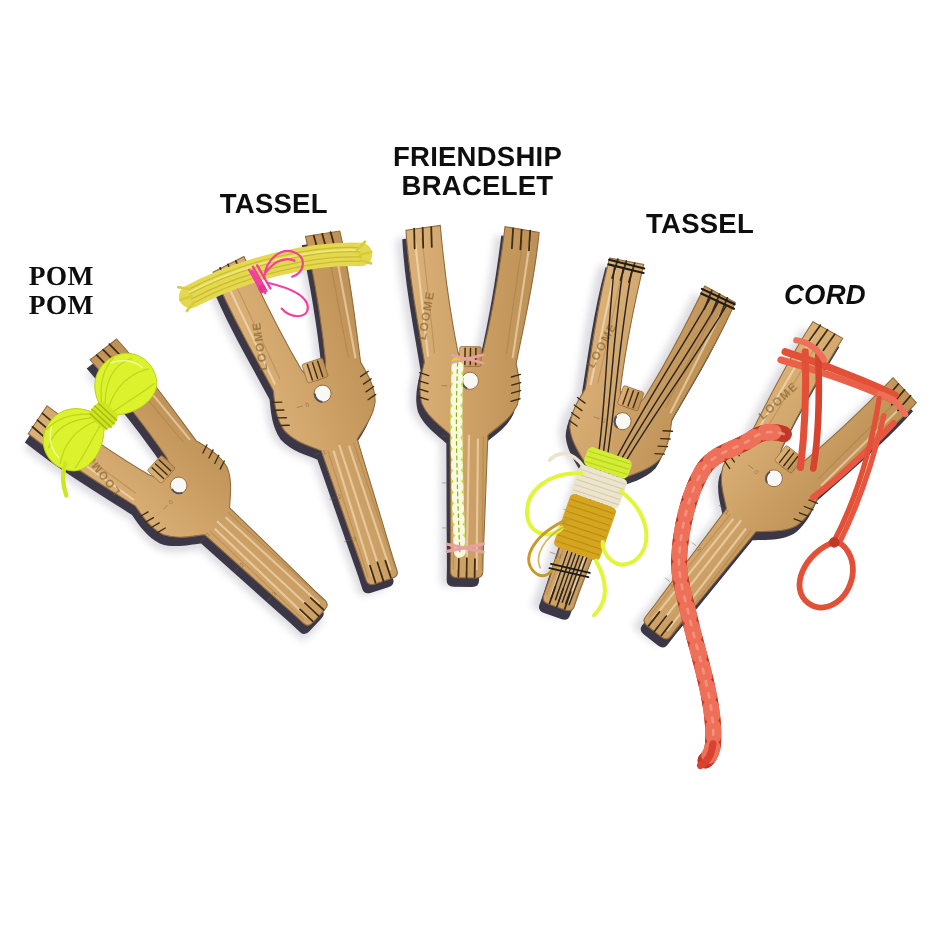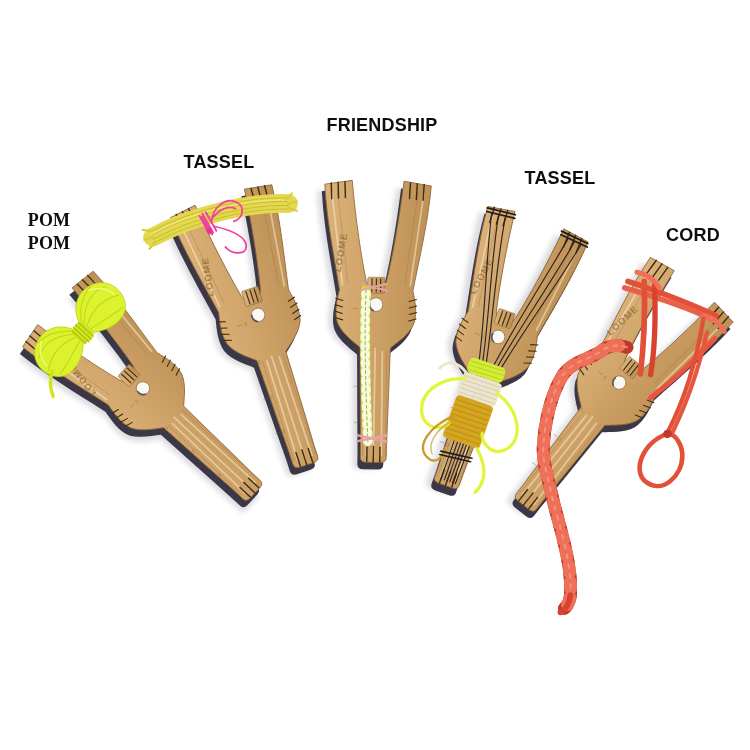--- a/index.html
+++ b/index.html
@@ -1,20 +1,20 @@
 <!DOCTYPE html>
 <html><head>
 <meta charset="utf-8">
 <style>
   html,body{margin:0;padding:0;background:#fff;}
   .stage{position:relative;width:750px;height:750px;background:#ffffff;overflow:hidden;
          font-family:"Liberation Sans",sans-serif;}
   .stage svg{position:absolute;left:0;top:0;}
   .label{position:absolute;transform:translateX(-50%);text-align:center;
-         font-weight:700;font-size:18px;line-height:23px;letter-spacing:.2px;
+         font-weight:700;font-size:22px;line-height:23px;letter-spacing:.2px;
          color:#0e0e0e;white-space:nowrap;}
   .lline{display:block;}
   svg text{font-family:"Liberation Sans",sans-serif;}
 </style>
 </head>
 <body>
 
 <div class="stage">
 
 <svg width="750" height="750" viewBox="0 0 750 750">
@@ -188,21 +188,22 @@
 
 <div class="label" style="left:49px;top:209px;font-family:Liberation Serif, serif;">
   <span class="lline">POM</span>
   <span class="lline">POM</span>
 </div>
 <div class="label" style="left:219px;top:151px;">
   <span class="lline">TASSEL</span>
 </div>
 <div class="label" style="left:382px;top:114px;">
   <span class="lline">FRIENDSHIP</span>
+  <span class="lline">BRACELET</span>
 </div>
 <div class="label" style="left:560px;top:167px;">
   <span class="lline">TASSEL</span>
 </div>
-<div class="label" style="left:693px;top:224px;">
+<div class="label" style="left:660px;top:224px;font-style:italic;">
   <span class="lline">CORD</span>
 </div>
 
 </div>
 
 </body></html>

